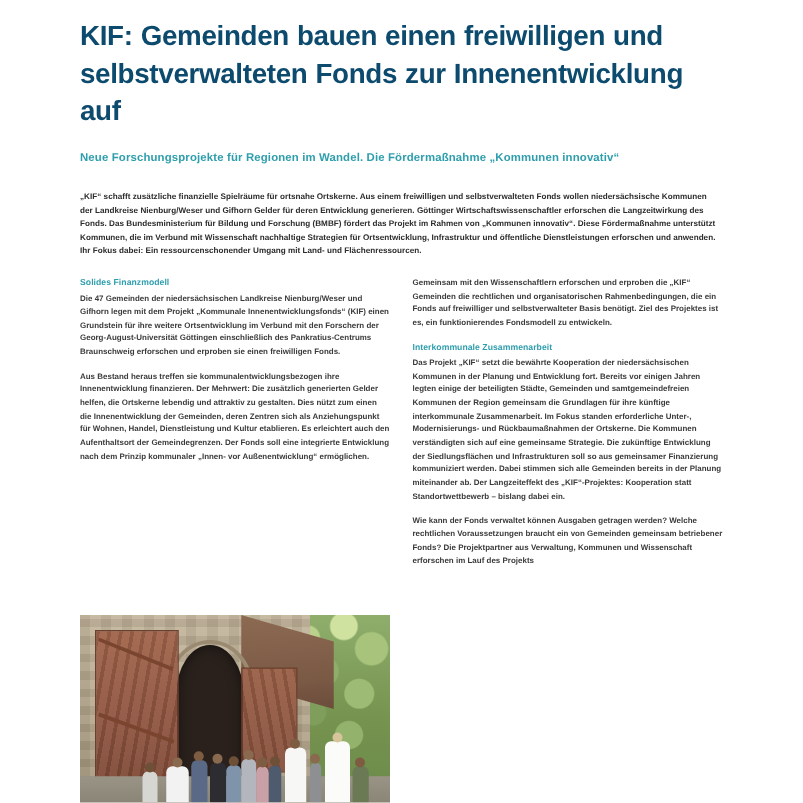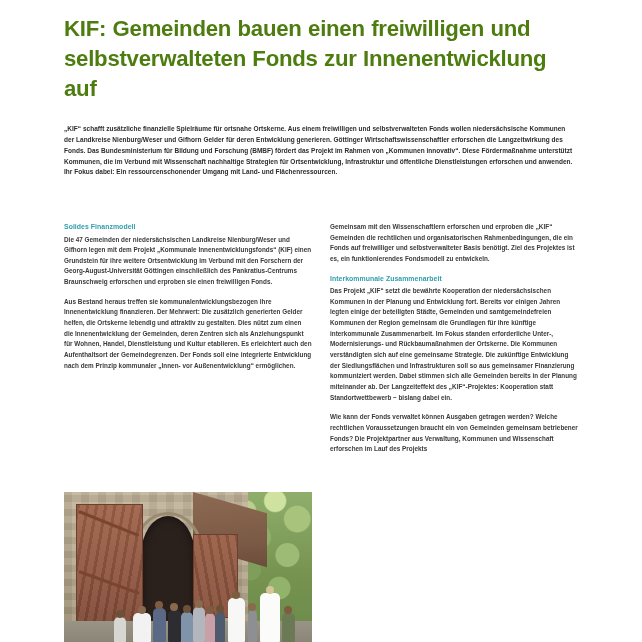--- a/index.html
+++ b/index.html
@@ -32,21 +32,21 @@
   }
 
   
   .masthead { padding-top: 14px; }
 
   .doc-title {
     font-family: "Liberation Sans", sans-serif;
     font-size: 22.2px;
     line-height: 30px;
     font-weight: 700;
-    color: #4d7c0f;
+    color: #0c4a6e;
     letter-spacing: -0.25px;
     margin: 0;
     word-spacing: 0.5px;
   }
 
   .doc-subtitle {
     font-family: "Liberation Sans", sans-serif;
     font-size: 9.1px;
     line-height: 13px;
     font-weight: 700;
@@ -206,20 +206,21 @@
   }
 </style>
 </head>
 <body>
 
 <div id="page">
   <div id="page-inner">
 
     <div class="masthead">
       <h1 class="doc-title">KIF: Gemeinden bauen einen freiwilligen und selbstverwalteten Fonds zur Innenentwicklung auf</h1>
+      <div class="doc-subtitle">Neue Forschungsprojekte für Regionen im Wandel. Die Fördermaßnahme „Kommunen innovativ“</div>
     </div>
 
     <p class="lead">„KIF“ schafft zusätzliche finanzielle Spielräume für ortsnahe Ortskerne. Aus einem freiwilligen und selbstverwalteten Fonds wollen niedersächsische Kommunen der Landkreise Nienburg/Weser und Gifhorn Gelder für deren Entwicklung generieren. Göttinger Wirtschaftswissenschaftler erforschen die Langzeitwirkung des Fonds. Das Bundesministerium für Bildung und Forschung (BMBF) fördert das Projekt im Rahmen von „Kommunen innovativ“. Diese Fördermaßnahme unterstützt Kommunen, die im Verbund mit Wissenschaft nachhaltige Strategien für Ortsentwicklung, Infrastruktur und öffentliche Dienstleistungen erforschen und anwenden. Ihr Fokus dabei: Ein ressourcenschonender Umgang mit Land- und Flächenressourcen.</p>
 
     <div class="columns">
 
       <div class="col col-left">
         <div class="sec-head">Solides Finanzmodell</div>
         <p class="body-par">Die 47 Gemeinden der niedersächsischen Landkreise Nienburg/Weser und Gifhorn legen mit dem Projekt „Kommunale Innenentwicklungsfonds“ (KIF) einen Grundstein für ihre weitere Ortsentwicklung im Verbund mit den Forschern der Georg-August-Universität Göttingen einschließlich des Pankratius-Centrums Braunschweig erforschen und erproben sie einen freiwilligen Fonds.</p>
         <p class="body-par">Aus Bestand heraus treffen sie kommunalentwicklungsbezogen ihre Innenentwicklung finanzieren. Der Mehrwert: Die zusätzlich generierten Gelder helfen, die Ortskerne lebendig und attraktiv zu gestalten. Dies nützt zum einen die Innenentwicklung der Gemeinden, deren Zentren sich als Anziehungspunkt für Wohnen, Handel, Dienstleistung und Kultur etablieren. Es erleichtert auch den Aufenthaltsort der Gemeindegrenzen. Der Fonds soll eine integrierte Entwicklung nach dem Prinzip kommunaler „Innen- vor Außenentwicklung“ ermöglichen.</p>

